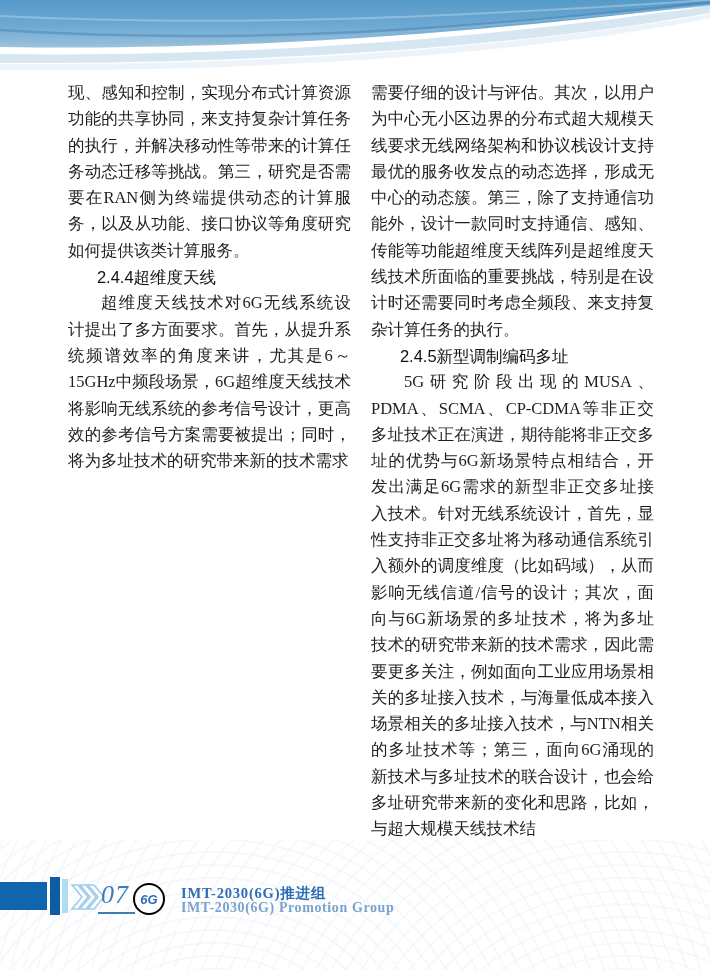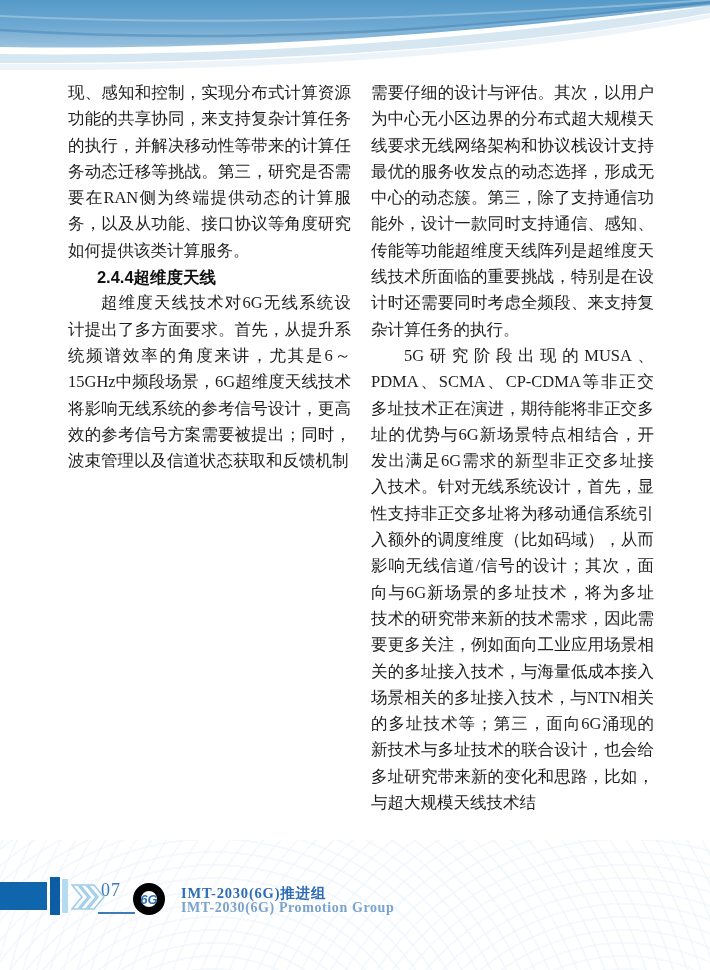--- a/index.html
+++ b/index.html
@@ -26,37 +26,37 @@
     position:absolute;left:68px;top:80px;width:586px;
     display:flex;gap:20px;
     color:#1e1e1e;
   }
   .col{width:283px;font-size:16.5px;line-height:26.3px;
     text-align:justify;text-justify:inter-character;}
   .col .cont{text-indent:0;}
   .col .para{text-indent:2em;}
   .col .head{
     font-family:"Liberation Sans","DejaVu Sans",sans-serif;
-    font-weight:bold;color:#111;
+    font-weight:normal;color:#111;
     text-indent:1.75em;text-align:left;
   }
   
   .f-block1{position:absolute;left:0;top:882px;width:47px;height:28px;background:#0f66ad;}
   .f-block2{position:absolute;left:50px;top:877px;width:10px;height:38px;background:#0c5da4;}
   .f-block3{position:absolute;left:62px;top:879px;width:6px;height:34px;background:#b3dcf0;}
   .f-chevrons{position:absolute;left:71px;top:884px;width:34px;height:26px;}
   .f-pagenum{
     position:absolute;left:101px;top:880px;
-    font-family:"Liberation Serif",serif;
-    font-size:18px;color:#3c7cb8;letter-spacing:1px;
+    font-family:"Liberation Serif",serif;font-style:italic;
+    font-size:26px;color:#3c7cb8;letter-spacing:1px;
   }
   .f-pagenum-underline{position:absolute;left:98px;top:912px;width:37px;height:2px;background:#3c7cb8;}
   .f-logo{
     position:absolute;left:133px;top:883px;width:32px;height:32px;
-    border:8px solid #000000;border-radius:50%;
+    border:2px solid #000000;border-radius:50%;
     box-sizing:border-box;background:#fff;
     display:flex;align-items:center;justify-content:center;
   }
   .f-logo-inner{
     font-family:"Liberation Sans",sans-serif;font-weight:bold;font-style:italic;
     font-size:13px;color:#2e6db4;
   }
   .f-org{position:absolute;left:172px;top:884px;font-family:"Liberation Sans",sans-serif;margin-left:9px;}
   .f-org-cn{
     font-size:14.5px;font-weight:bold;color:#2e6db4;letter-spacing:.8px;
@@ -87,24 +87,25 @@
     <path d="M0,40 C260,52 500,24 710,5" fill="none" stroke="#8db9d8" stroke-width="2" opacity="0.6"></path>
     <path d="M0,16 C240,28 470,16 710,0" fill="none" stroke="#bad6e8" stroke-width="2" opacity="0.5"></path>
   </svg>
 
   <div class="bg-arcs"></div>
 
   <div class="content">
     <div class="col">
         <div class="cont">现、感知和控制，实现分布式计算资源功能的共享协同，来支持复杂计算任务的执行，并解决移动性等带来的计算任务动态迁移等挑战。第三，研究是否需要在RAN侧为终端提供动态的计算服务，以及从功能、接口协议等角度研究如何提供该类计算服务。</div>
         <div class="head">2.4.4超维度天线</div>
-        <div class="para">超维度天线技术对6G无线系统设计提出了多方面要求。首先，从提升系统频谱效率的角度来讲，尤其是6～15GHz中频段场景，6G超维度天线技术将影响无线系统的参考信号设计，更高效的参考信号方案需要被提出；同时，波束管理以及信道状态获取和反馈机制</div>
+        <div class="para">超维度天线技术对6G无线系统设计提出了多方面要求。首先，从提升系统频谱效率的角度来讲，尤其是6～15GHz中频段场景，6G超维度天线技术将影响无线系统的参考信号设计，更高效的参考信号方案需要被提出；同时，将为多址技术的研究带来新的技术需求</div>
       </div>
     <div class="col">
         <div class="cont">需要仔细的设计与评估。其次，以用户为中心无小区边界的分布式超大规模天线要求无线网络架构和协议栈设计支持最优的服务收发点的动态选择，形成无中心的动态簇。第三，除了支持通信功能外，设计一款同时支持通信、感知、传能等功能超维度天线阵列是超维度天线技术所面临的重要挑战，特别是在设计时还需要同时考虑全频段、来支持复杂计算任务的执行。</div>
+        <div class="head">2.4.5新型调制编码多址</div>
         <div class="para">5G研究阶段出现的MUSA、PDMA、SCMA、CP-CDMA等非正交多址技术正在演进，期待能将非正交多址的优势与6G新场景特点相结合，开发出满足6G需求的新型非正交多址接入技术。针对无线系统设计，首先，显性支持非正交多址将为移动通信系统引入额外的调度维度（比如码域），从而影响无线信道/信号的设计；其次，面向与6G新场景的多址技术，将为多址技术的研究带来新的技术需求，因此需要更多关注，例如面向工业应用场景相关的多址接入技术，与海量低成本接入场景相关的多址接入技术，与NTN相关的多址技术等；第三，面向6G涌现的新技术与多址技术的联合设计，也会给多址研究带来新的变化和思路，比如，与超大规模天线技术结</div>
       </div>
   </div>
 
   <div class="f-block1"></div>
   <div class="f-block2"></div>
   <div class="f-block3"></div>
 
   <svg class="f-chevrons" viewBox="0 0 34 26">
     <path d="M1,1 L7,1 L17,13 L7,25 L1,25 L11,13 Z" fill="none" stroke="#9fcde8" stroke-width="1.6"></path>

